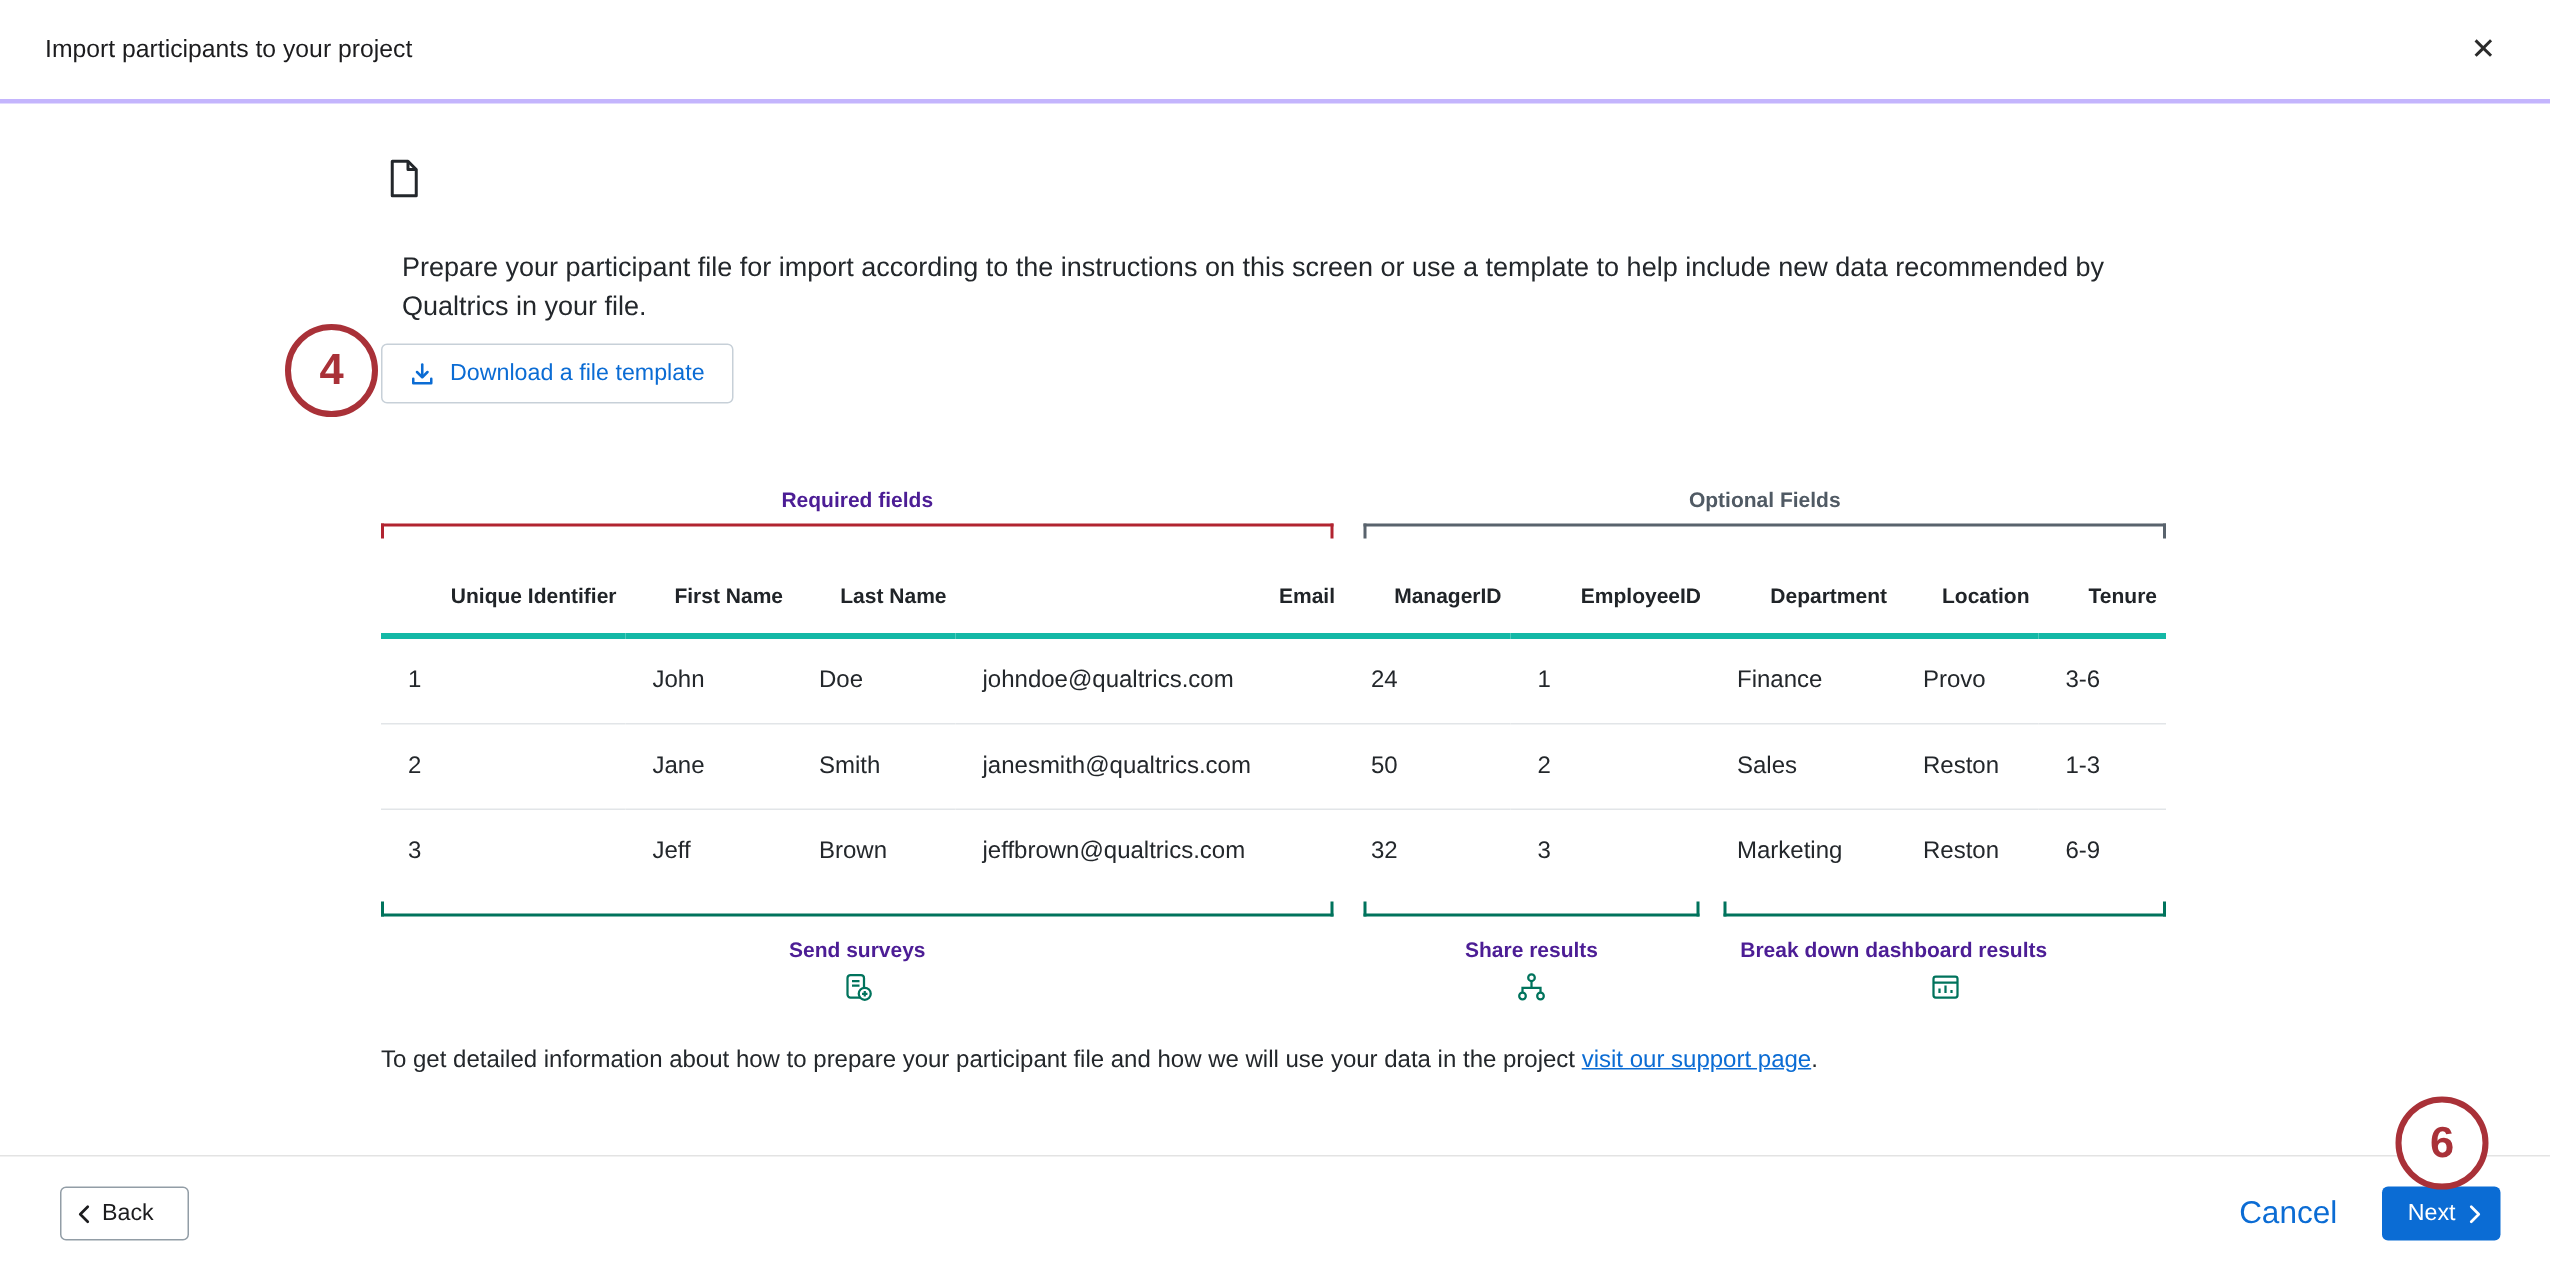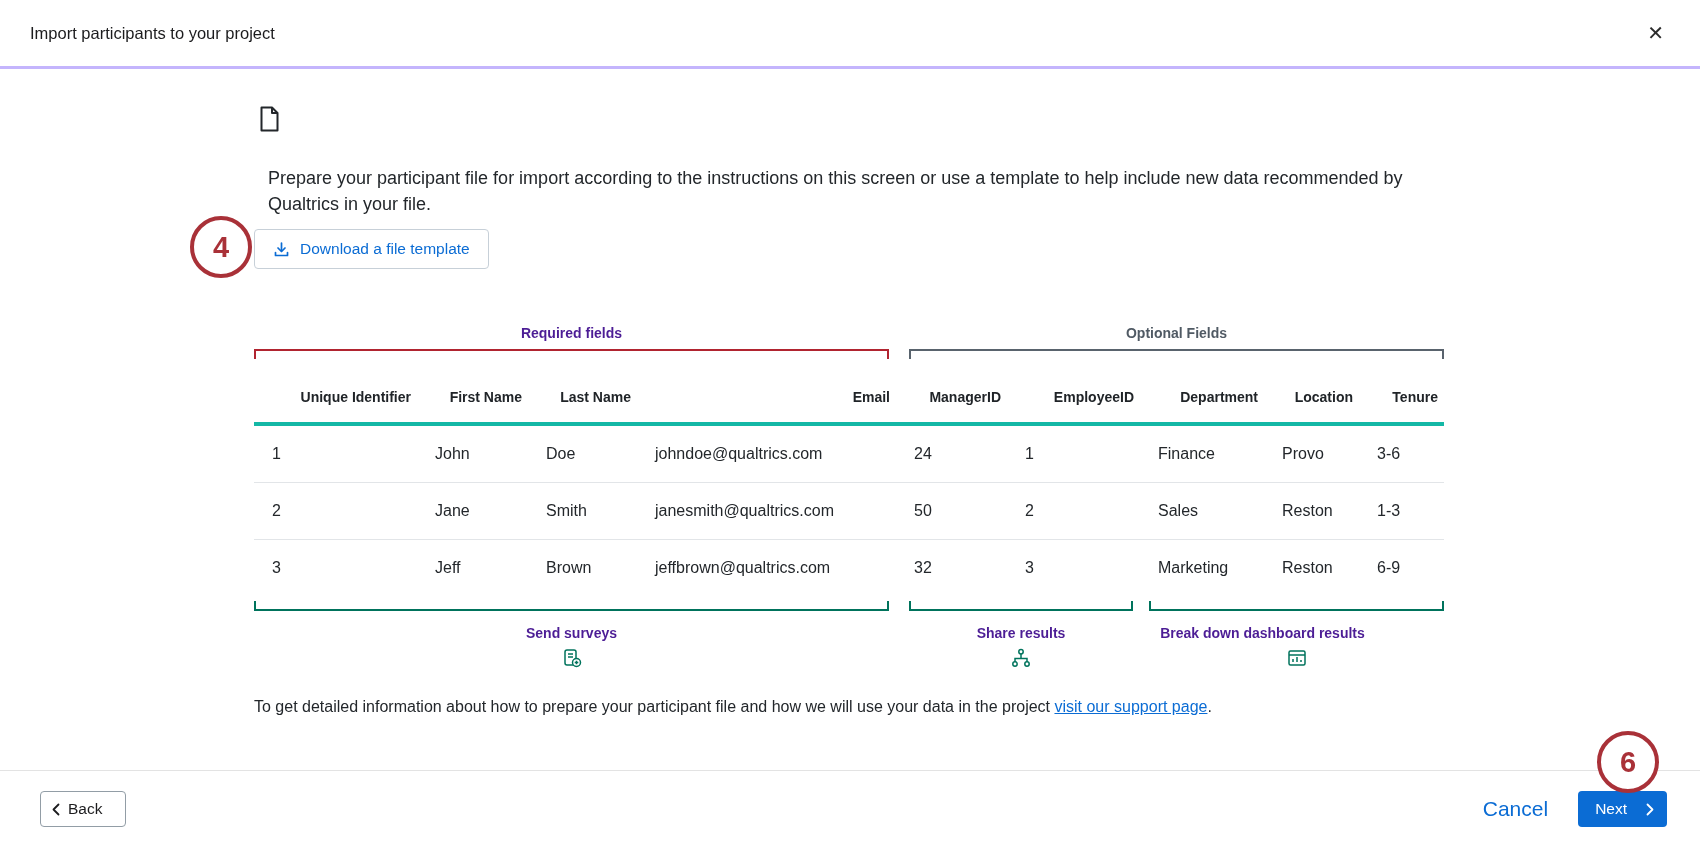--- a/index.html
+++ b/index.html
@@ -118,21 +118,21 @@
     padding: 0 23px 0 11px;
     background: #fff; border: 1px solid #929da6; border-radius: 4px;
     font-size: 15.5px; color: #1c1c1e; font-family: inherit; cursor: pointer;
   }
   .footer-right {
     position: absolute; right: 33px; top: 20px;
     display: flex; align-items: center; gap: 30px;
   }
   .cancel-link { color: #0b6cd4; font-size: 21px; cursor: pointer; text-decoration: none; }
   .next-btn {
-    height: 36px; display: inline-flex; align-items: center; gap: 19px;
+    height: 36px; display: inline-flex; align-items: center; gap: 9px;
     padding: 0 13px 0 17px;
     background: #0b6cd4; color: #fff; border: none; border-radius: 4px;
     font-size: 15.5px; font-family: inherit; cursor: pointer;
   }
 
   
   .annotation {
     position: absolute; width: 62px; height: 62px; border-radius: 50%;
     border: 4px solid #a93138; background: #ffffff; color: #a93138;
     font-size: 29px; font-weight: bold;

